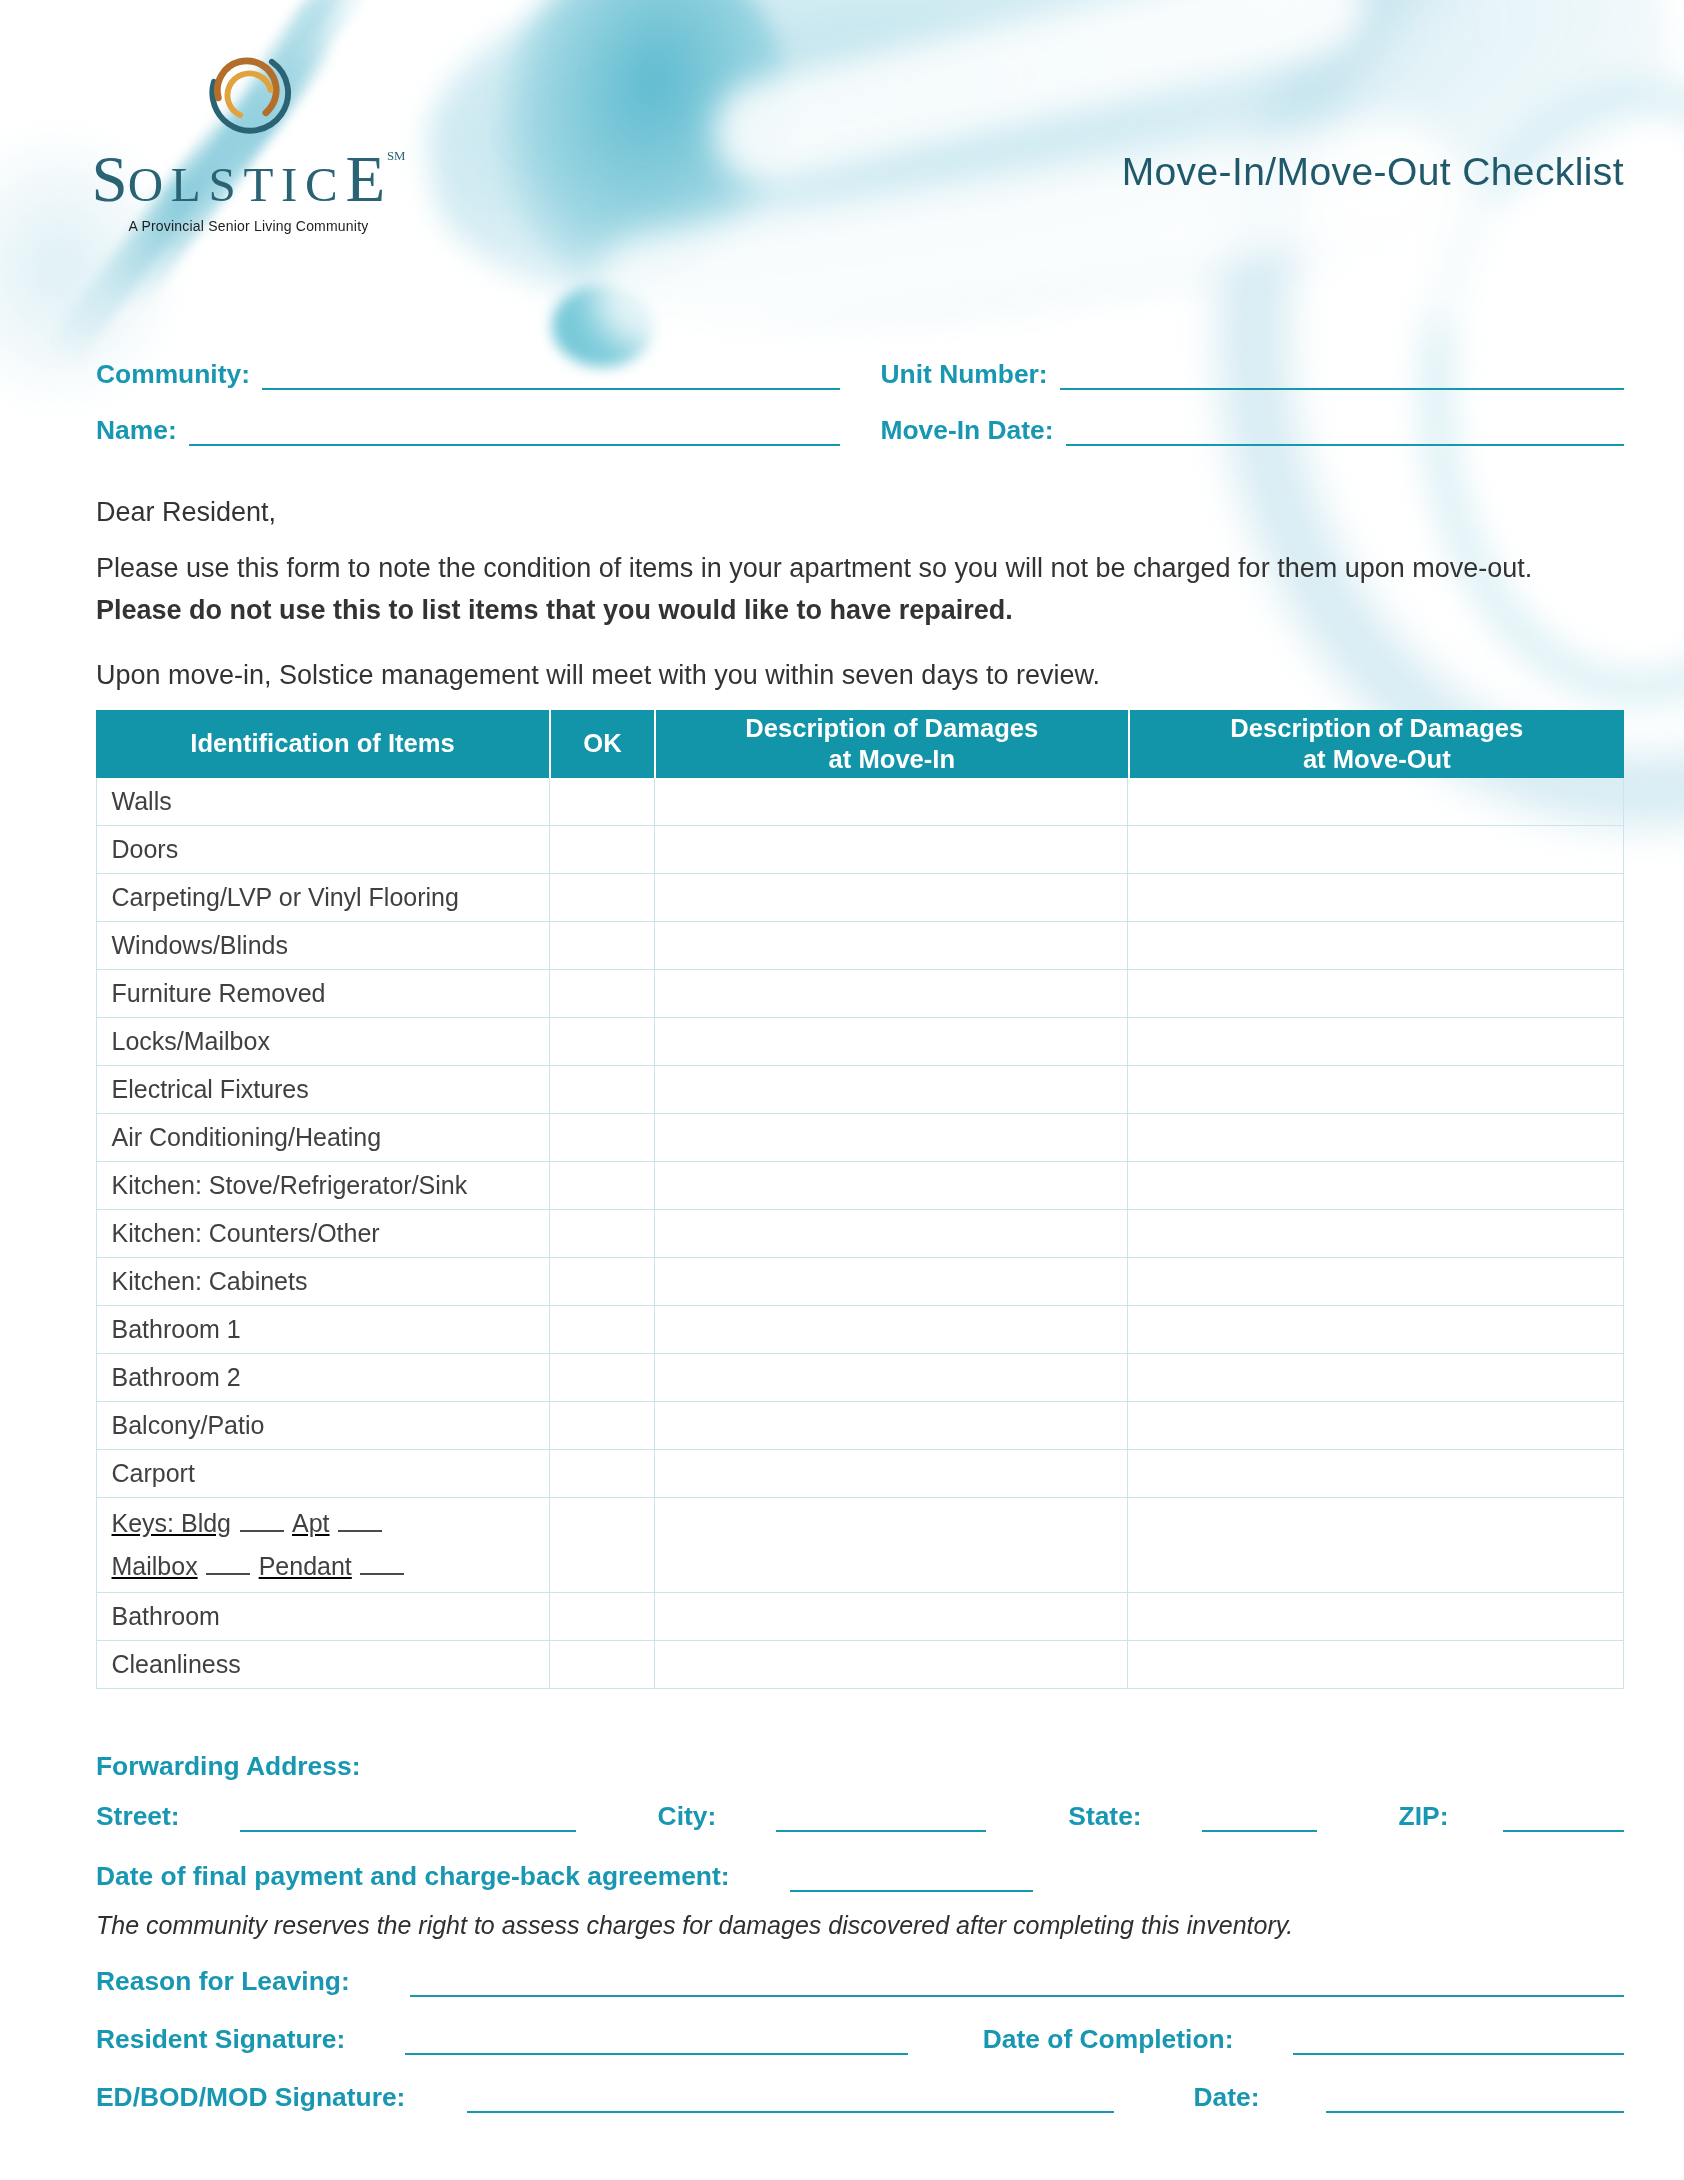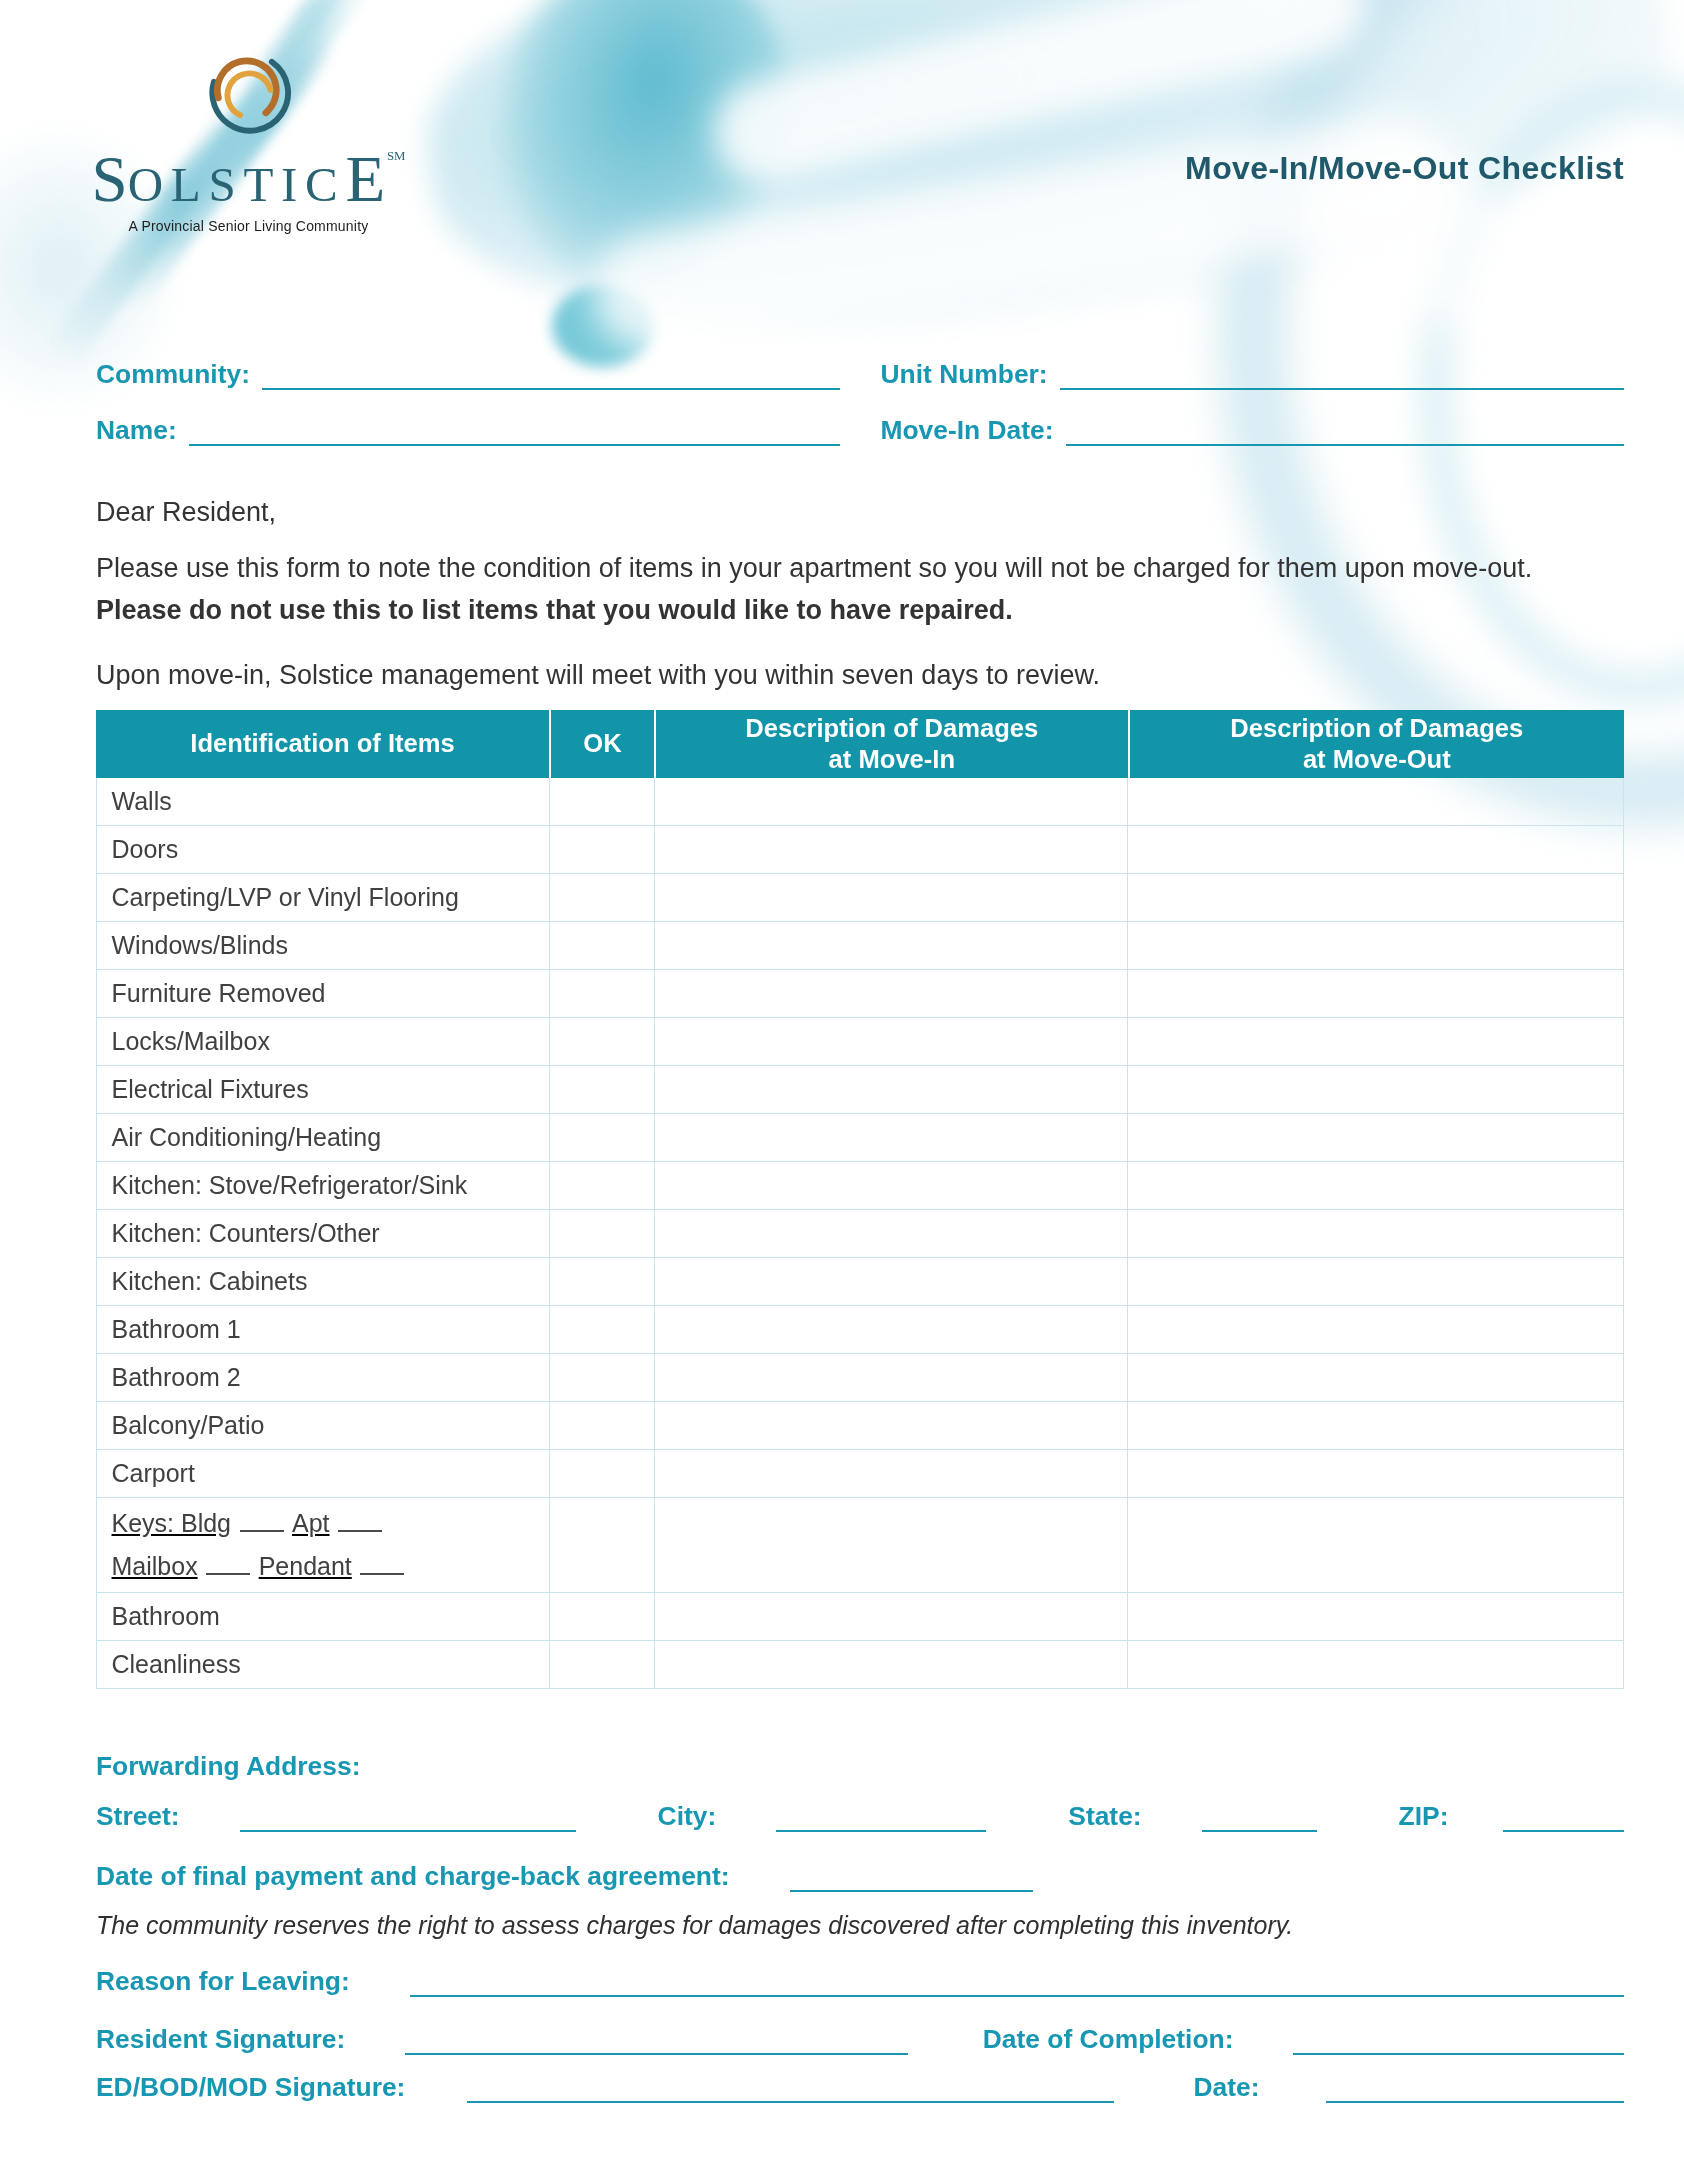--- a/index.html
+++ b/index.html
@@ -49,21 +49,21 @@
   .logo-block { position:absolute; left:78px; top:44px; width:341px; text-align:center; z-index:3; }
   .logo-mark { width:101px; height:101px; margin:0 auto 1.7px auto; display:block; }
   .wordmark { font-family:"Liberation Serif", serif; color:#2A6374; white-space:nowrap; line-height:1; }
   .wordmark .big { font-size:65px; }
   .wordmark .mid { font-size:49px; letter-spacing:7.7px; }
   .wordmark .sm-mark { font-size:12.8px; vertical-align:41px; letter-spacing:0; margin-left:1.7px; color:#2A6374; }
   .tagline { font-size:14px; color:#1d1d1d; margin-top:6.8px; letter-spacing:0.2px; }
 
   
   .doc-title { position:absolute; right:61px; top:150px; z-index:3;
-    font-size:32px; font-weight:bold; color:#20596B; letter-spacing:0.4px; }
+    font-size:39px; font-weight:normal; color:#20596B; letter-spacing:0.4px; }
 
   
   .fields { position:absolute; left:96px; right:61px; top:358px; z-index:3; }
   .fieldrow { display:flex; gap:41px; margin-bottom:24px; }
   .fieldcell { flex:1; display:flex; align-items:flex-end; }
   .flabel { font-size:26.4px; font-weight:bold; color:#1897B2; white-space:nowrap; padding-right:12px; }
   .fline { flex:1; border-bottom:2.6px solid #1897B2; height:32px; }
 
   
   .letter { position:absolute; left:96px; right:61px; top:491px; z-index:3;
@@ -102,21 +102,21 @@
   .zip-line { flex:1.15; margin-left:6.8px; }
   .payment-row { margin-top:29px; }
   .payment-line { width:243px; margin-left:12px; }
   .note { margin-top:19px; font-style:italic; font-size:25px; color:#2f2f2f; }
   .reason-row { margin-top:25.6px; }
   .reason-line { flex:1; margin-left:12px; }
   .sig-row { margin-top:27px; }
   .res-sig-line { flex:1.52; margin-left:12px; }
   .doc-label { margin-left:27px; }
   .doc-line { flex:1.0; margin-left:12px; }
-  .ed-row { margin-top:17px; }
+  .ed-row { margin-top:27px; }
   .ed-line { flex:1.85; margin-left:13.6px; }
   .date-label { margin-left:31px; }
   .date-line { flex:0.85; margin-left:19px; }
 </style>
 </head>
 <body>
 
 <div class="page">
 
   <div class="wash">

